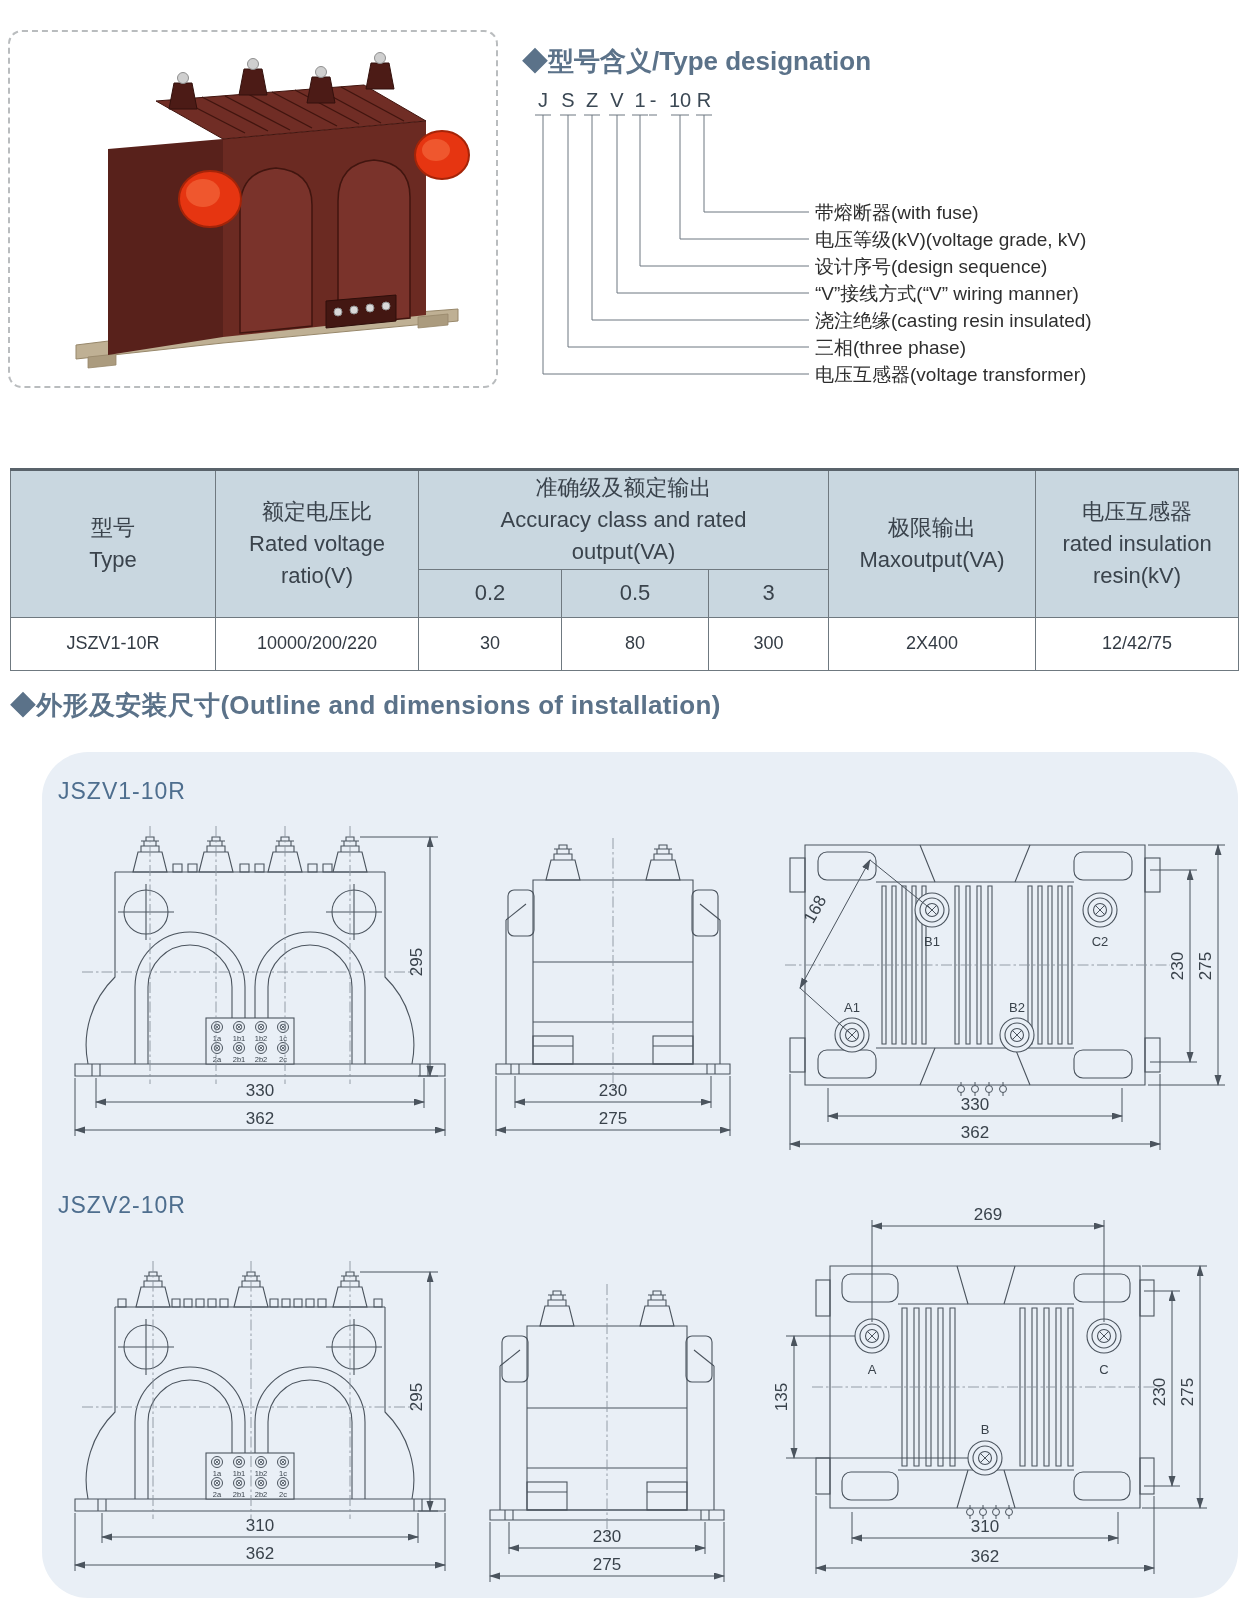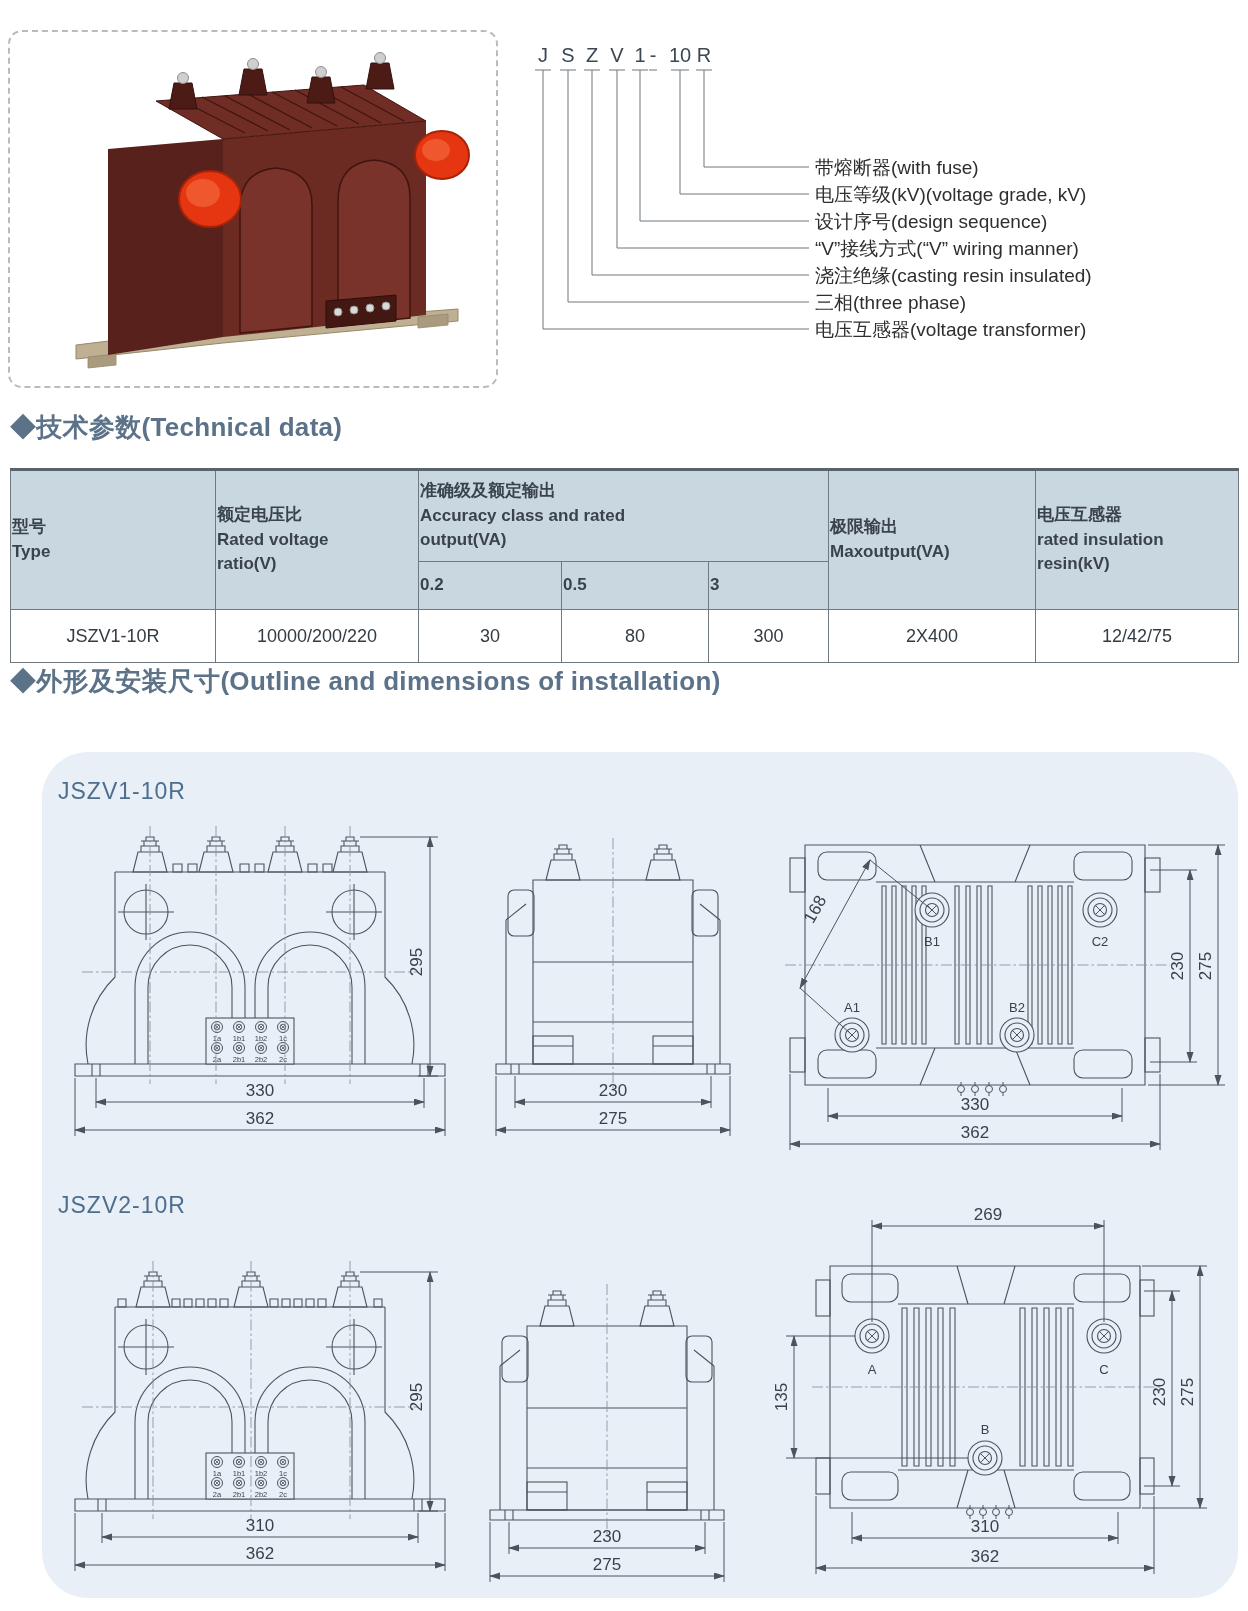--- a/index.html
+++ b/index.html
@@ -19,22 +19,22 @@
   .typedes .sec-title-inline { margin:0 0 10px 0; font-size:26px; font-weight:bold; color:#5b7289; }
   .code-char { font-size:20px; fill:#3b4854; text-anchor:middle; }
   .des-line { fill:none; stroke:#6d7680; stroke-width:1; }
   .des-label { font-size:19px; fill:#2e2e2e; }
 
   
   table.tech { position:absolute; left:10px; top:468px; width:1228px;
                border-collapse:collapse; table-layout:fixed;
                border-top:3px solid #59636b; }
   table.tech th, table.tech td { border:1px solid #6f7980; }
-  table.tech thead th { background:#c9d7e0; font-weight:bold; color:#3a434c;
-                        font-size:17px; line-height:1.45; text-align:left; }
+  table.tech thead th { background:#c9d7e0; font-weight:normal; color:#3a434c;
+                        font-size:22px; line-height:1.45; text-align:center; }
   table.tech td { height:50px; text-align:center; font-size:18px; color:#333b44; background:#fff; }
 
   
   .panel { position:absolute; left:42px; top:752px; width:1196px; height:846px;
            background:#e9eff6; border-radius:46px; }
   .model-label { position:absolute; font-size:23px; color:#4e6e8e; letter-spacing:1px; white-space:nowrap; }
 
   svg.draw { position:absolute; overflow:visible; }
   svg text { font-family:"Liberation Sans",sans-serif; }
   .ln path, .ln rect, .ln circle { fill:none; stroke:#4b545e; stroke-width:1.1; }
@@ -132,20 +132,21 @@
           <circle cx="310" cy="263" r="4" fill="#d9d9d9" stroke="#8f8f8f"></circle>
           <circle cx="326" cy="261" r="4" fill="#d9d9d9" stroke="#8f8f8f"></circle>
           <circle cx="342" cy="259" r="4" fill="#d9d9d9" stroke="#8f8f8f"></circle>
           <circle cx="358" cy="257" r="4" fill="#d9d9d9" stroke="#8f8f8f"></circle>
         </g>
       </g>
     </svg>
   </div>
 
   <div class="typedes">
+    <h2 class="sec-title-inline">◆型号含义/Type designation</h2>
     <svg width="716" height="305" viewBox="0 0 716 305">
       <g>
         <text class="code-char" x="21" y="18">J</text>
         <text class="code-char" x="46" y="18">S</text>
         <text class="code-char" x="70" y="18">Z</text>
         <text class="code-char" x="95" y="18">V</text>
         <text class="code-char" x="118" y="18">1</text>
         <text class="code-char" x="131" y="18">-</text>
         <text class="code-char" x="158" y="18">10</text>
         <text class="code-char" x="182" y="18">R</text>
@@ -165,21 +166,20 @@
         <text class="des-label" x="293" y="157">电压等级(kV)(voltage grade, kV)</text>
         <text class="des-label" x="293" y="184">设计序号(design sequence)</text>
         <text class="des-label" x="293" y="211">“V”接线方式(“V” wiring manner)</text>
         <text class="des-label" x="293" y="238">浇注绝缘(casting resin insulated)</text>
         <text class="des-label" x="293" y="265">三相(three phase)</text>
         <text class="des-label" x="293" y="292">电压互感器(voltage transformer)</text>
       </g>
     </svg>
   </div>
 
-  <h2 class="sec-title" style="left:10px; top:410px;">◆技术参数(Technical data)</h2>
 
   <table class="tech">
     <colgroup>
       <col style="width:205px">
         <col style="width:203px">
         <col style="width:143px">
       <col style="width:147px">
         <col style="width:120px">
         <col style="width:207px">
         <col style="width:203px">
@@ -222,21 +222,21 @@
         <td>10000/200/220</td>
         <td>30</td>
         <td>80</td>
         <td>300</td>
         <td>2X400</td>
         <td>12/42/75</td>
       </tr>
     </tbody>
   </table>
 
-  <h2 class="sec-title" style="left:10px; top:664px;">◆外形及安装尺寸(Outline and dimensions of installation)</h2>
+  <h2 class="sec-title" style="left:10px; top:688px;">◆外形及安装尺寸(Outline and dimensions of installation)</h2>
 
   <div class="panel"></div>
 
   <div class="model-label" style="left:58px; top:778px;">JSZV1-10R</div>
 
   <svg class="draw" style="left:60px; top:812px;" width="400" height="330" viewBox="0 0 400 330">
     <g class="ln">
       <path d="M55,60 H325"></path>
       <path d="M55,60 V165 A95,95 0 0 0 28,252 M325,60 V165 A95,95 0 0 1 352,252"></path>
       <path d="M15,252 H385 V264 H15 Z"></path>

